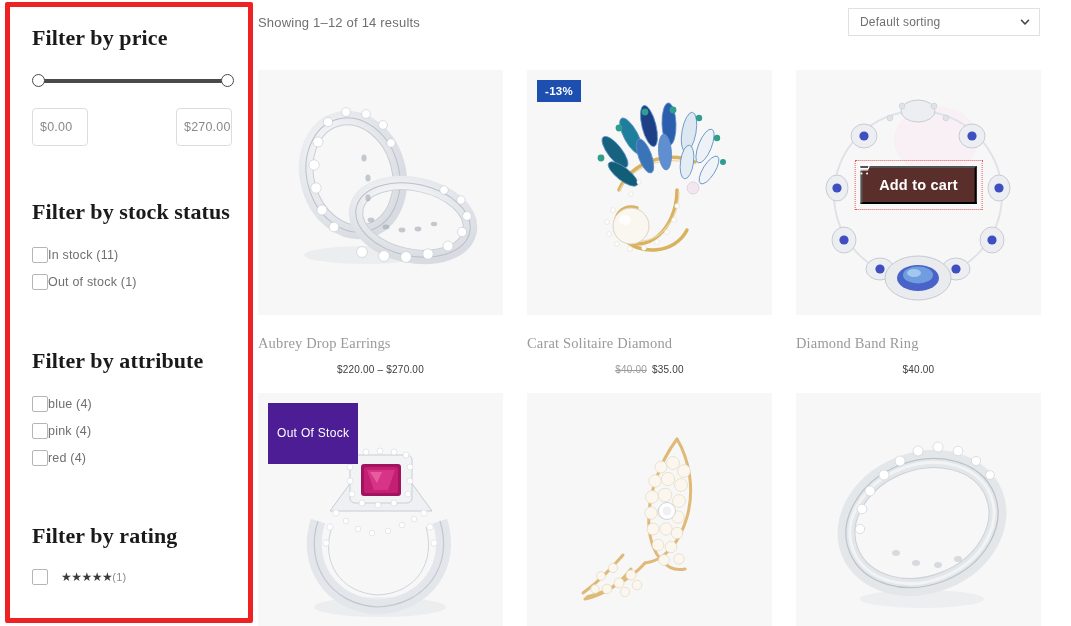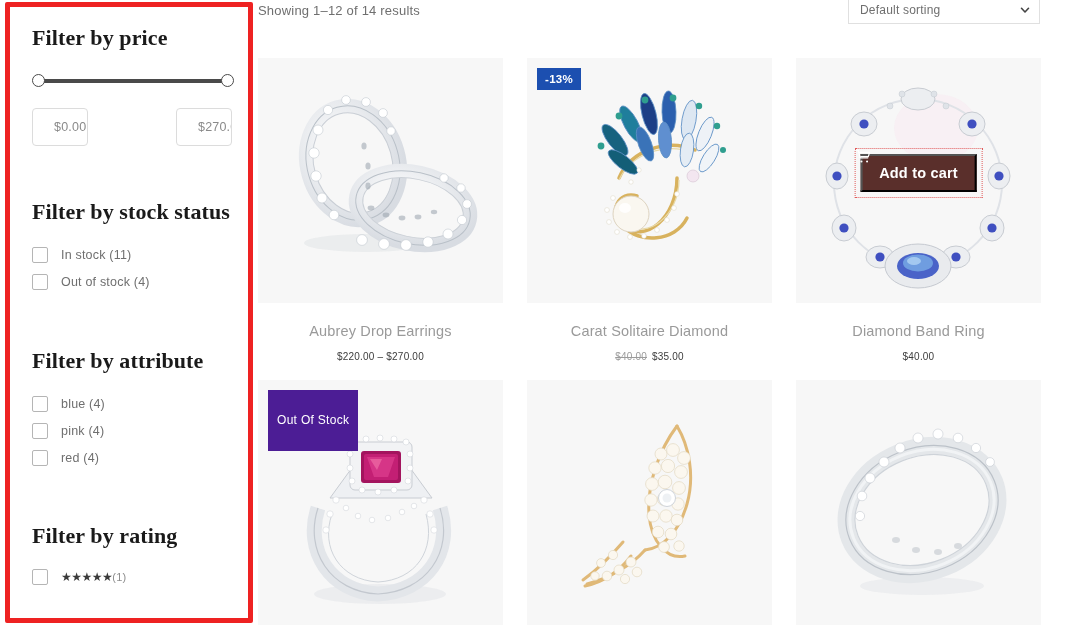--- a/index.html
+++ b/index.html
@@ -78,21 +78,21 @@
     margin-top: 20px;
     width: 200px;
   }
   .price-field {
     width: 56px; height: 38px;
     border: 1px solid #dcdcdc;
     border-radius: 4px;
     background: #ffffff;
     display: flex;
     align-items: center;
-    padding-left: 21px;
+    padding-left: 7px;
     overflow: hidden;
   }
   .price-field span {
     font-size: 12.5px;
     color: #8a8a8a;
     white-space: nowrap;
     letter-spacing: .2px;
   }
 
   
@@ -103,21 +103,20 @@
     height: 27px;
   }
   .cbx {
     width: 16px; height: 16px;
     border: 1px solid #b5b5b5;
     border-radius: 2px;
     background: #fff;
     flex: 0 0 auto;
   }
   .filter-label {
-    margin-left: 13px;
     font-size: 12.5px;
     color: #6f6f6f;
     letter-spacing: .2px;
     white-space: nowrap;
   }
   .stars {
     margin-left: 13px;
     font-size: 12px;
     color: #3a3a3a;
     letter-spacing: -0.5px;
@@ -125,21 +124,21 @@
   }
   .star-count {
     color: #8d8d8d;
     font-size: 11px;
     letter-spacing: .2px;
   }
 
   
   #main {
     position: absolute;
-    left: 258px; top: 0;
+    left: 258px; top: 12px;
     width: 813px; height: 548px;
   }
   .result-count {
     position: absolute;
     left: 0; top: 3px;
     font-size: 13px;
     color: #6f6f6f;
     letter-spacing: .2px;
   }
   .sort-select {
@@ -214,22 +213,21 @@
     padding: 9px 17px;
     display: flex;
     align-items: flex-start;
     gap: 9px;
     white-space: nowrap;
   }
   .cart-ico { width: 15px; height: 15px; display: block; }
 
   .p-title {
     margin-top: 20px;
-    text-align: center;
-    font-family: Liberation Sans, sans-serif;
+    font-family: Liberation Serif, serif;
     font-size: 14.5px;
     color: #9a9a9a;
     letter-spacing: .15px;
   }
   .p-price {
     margin-top: 12px;
     text-align: center;
     font-size: 10px;
     color: #3c3c3c;
     letter-spacing: .2px;
@@ -269,21 +267,21 @@
 
       <div style="margin-top:50px;">
         <h3 class="widget-title">Filter by stock status</h3>
         <ul class="filter-list" style="margin-top:14px;">
           <li class="filter-row">
             <span class="cbx"></span>
             <span class="filter-label">In stock (11)</span>
           </li>
           <li class="filter-row">
             <span class="cbx"></span>
-            <span class="filter-label">Out of stock (4)</span>
+            <span class="filter-label">Out of stock (1)</span>
           </li>
         </ul>
       </div>
 
       <div style="margin-top:49px;">
         <h3 class="widget-title">Filter by attribute</h3>
         <ul class="filter-list" style="margin-top:14px;">
           <li class="filter-row">
             <span class="cbx"></span>
             <span class="filter-label">blue (4)</span>

